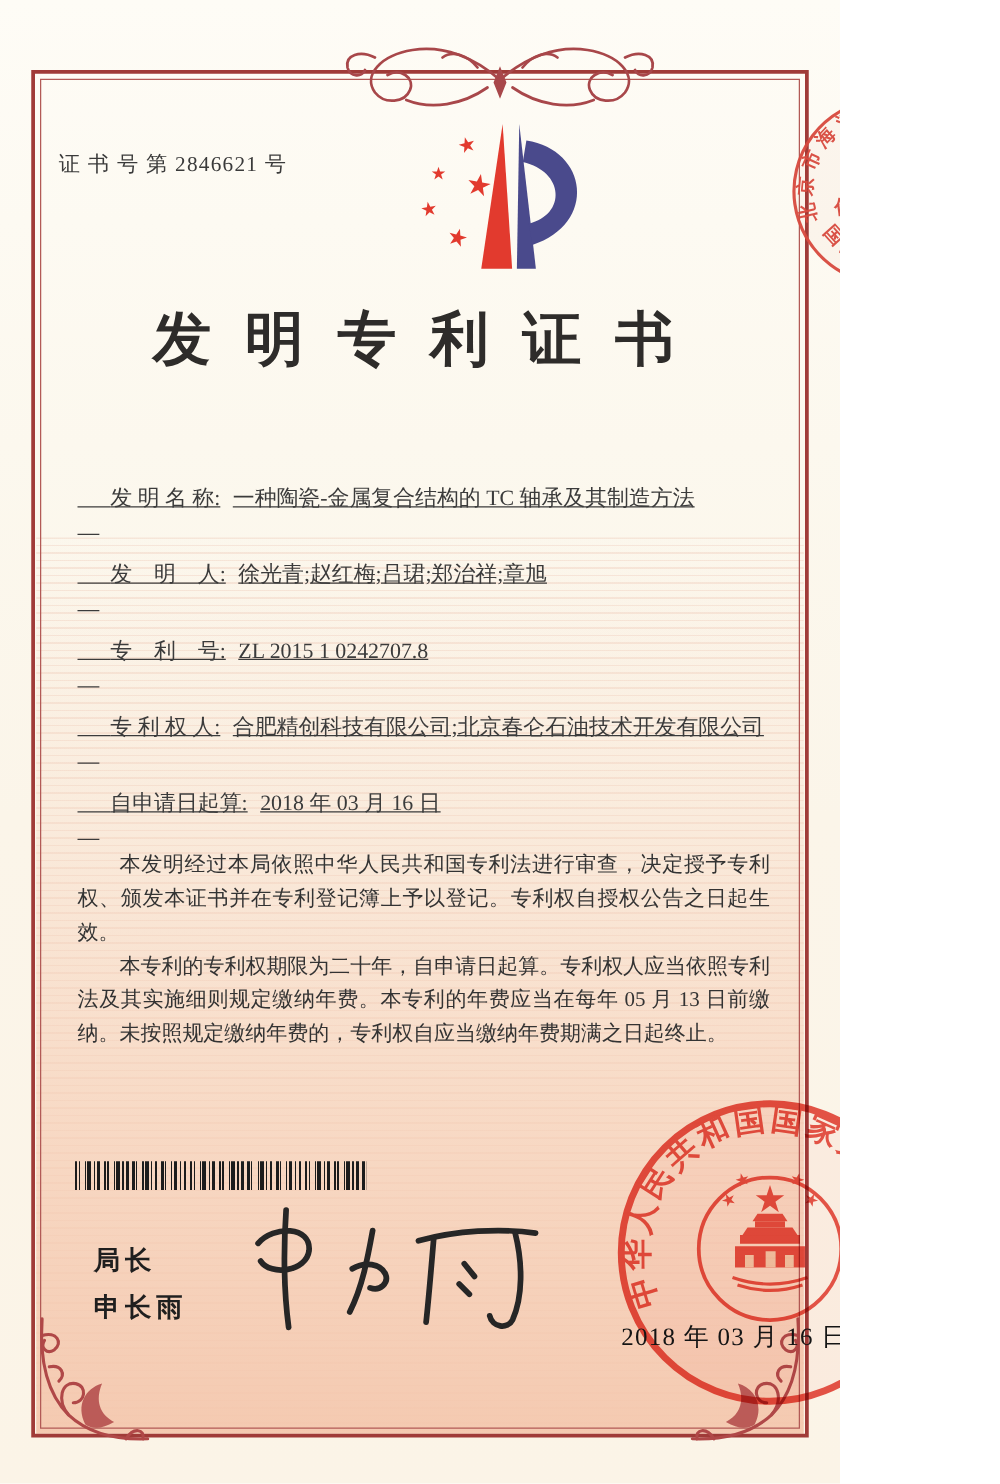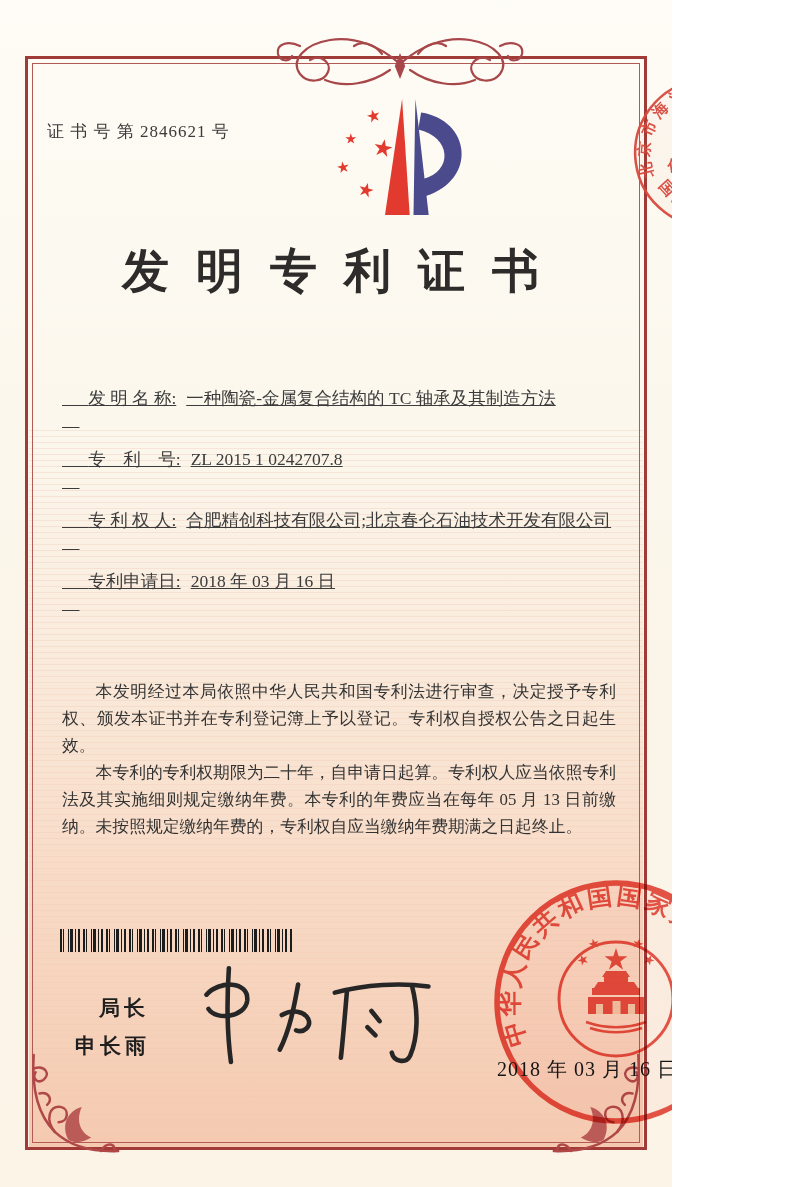--- a/index.html
+++ b/index.html
@@ -38,21 +38,21 @@
     position:absolute;left:60px;top:929px;width:233px;height:23px;z-index:2;
     background:repeating-linear-gradient(90deg,
       #1c1c1c 0 2px,transparent 2px 3px,#1c1c1c 3px 4px,transparent 4px 8px,
       #1c1c1c 8px 9px,transparent 9px 10px,#1c1c1c 10px 13px,transparent 13px 15px,
       #1c1c1c 15px 16px,transparent 16px 18px,#1c1c1c 18px 20px,transparent 20px 23px);
   }
   .sig-role,.sig-name{
     position:absolute;left:75px;z-index:2;font-family:"Liberation Sans","DejaVu Sans",sans-serif;
     font-size:21px;font-weight:600;color:#1f1f1f;letter-spacing:4px;
   }
-  .sig-role{top:994px;margin-left:24px;} .sig-name{top:1032px;text-align:right;}
+  .sig-role{top:994px;} .sig-name{top:1032px;text-align:right;}
   .signature{position:absolute;left:192px;top:958px;width:255px;height:112px;z-index:2;}
   .seal{position:absolute;left:490px;top:876px;width:252px;height:252px;z-index:3;opacity:.86;mix-blend-mode:multiply;}
   .issue-date{position:absolute;left:497px;top:1056px;z-index:4;font-size:20px;color:#141414;letter-spacing:1px;white-space:pre;}
 </style>
 </head>
 <body>
 
 <div class="page">
 
   <div class="pink-zone"></div>
@@ -136,27 +136,30 @@
     </g>
   </svg>
 
   <h1 class="title">发明专利证书</h1>
 
   <div class="fields">
     <div class="field-row">
       <span class="label">发 明 名 称:</span><span class="value">一种陶瓷-金属复合结构的 TC 轴承及其制造方法</span>
     </div>
     <div class="field-row">
+      <span class="label">发　明　人:</span><span class="value">徐光青;赵红梅;吕珺;郑治祥;章旭</span>
+    </div>
+    <div class="field-row">
       <span class="label">专　利　号:</span><span class="value">ZL 2015 1 0242707.8</span>
     </div>
     <div class="field-row">
       <span class="label">专 利 权 人:</span><span class="value">合肥精创科技有限公司;北京春仑石油技术开发有限公司</span>
     </div>
     <div class="field-row">
-      <span class="label">专利申请日:</span><span class="value">2018 年 03 月 16 日</span>
+      <span class="label">自申请日起算:</span><span class="value">2018 年 03 月 16 日</span>
     </div>
   </div>
 
   <div class="paras">
     <p>本发明经过本局依照中华人民共和国专利法进行审查，决定授予专利权、颁发本证书并在专利登记簿上予以登记。专利权自授权公告之日起生效。</p>
     <p>本专利的专利权期限为二十年，自申请日起算。专利权人应当依照专利法及其实施细则规定缴纳年费。本专利的年费应当在每年 05 月 13 日前缴纳。未按照规定缴纳年费的，专利权自应当缴纳年费期满之日起终止。</p>
   </div>
 
   <div class="barcode"></div>
 

